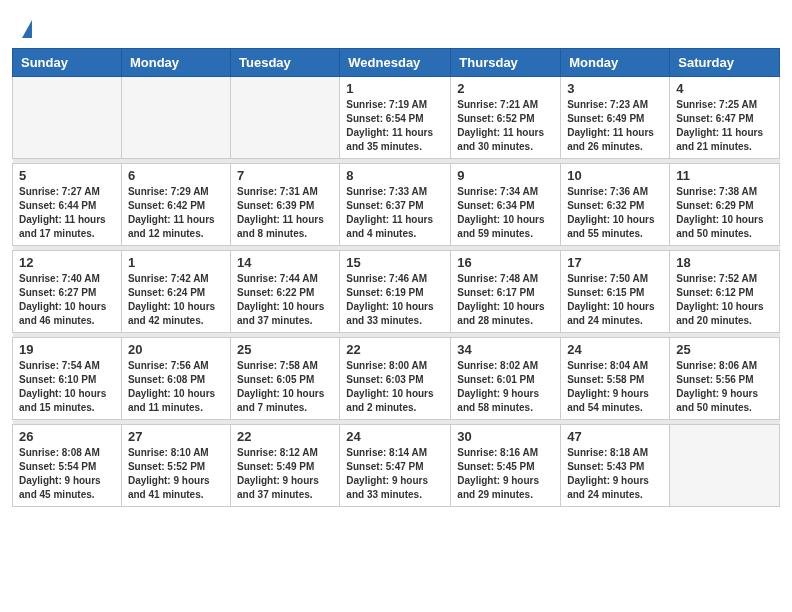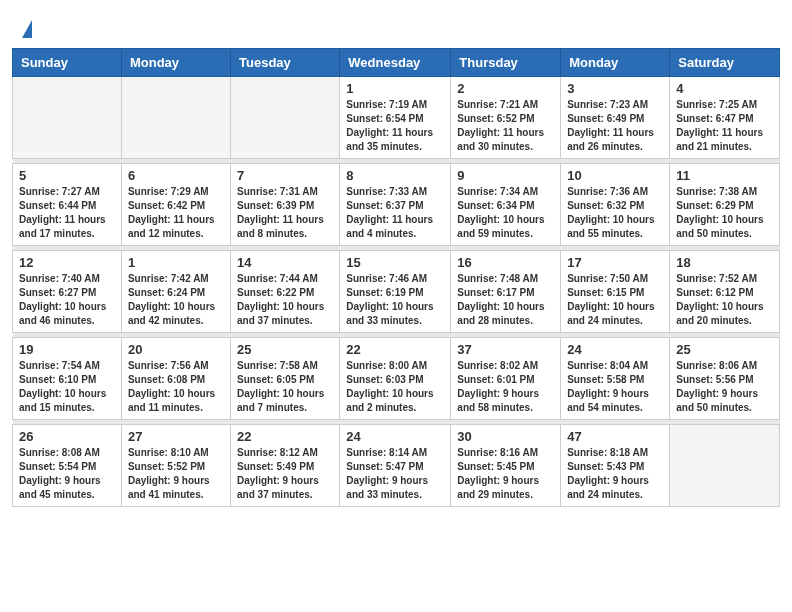--- a/index.html
+++ b/index.html
@@ -242,21 +242,21 @@
             </td>
             <td>
               <div class="day-number">25</div>
               <div class="day-info">Sunrise: 7:58 AM<br>Sunset: 6:05 PM<br>Daylight: 10 hours and 7 minutes.</div>
             </td>
             <td>
               <div class="day-number">22</div>
               <div class="day-info">Sunrise: 8:00 AM<br>Sunset: 6:03 PM<br>Daylight: 10 hours and 2 minutes.</div>
             </td>
             <td>
-              <div class="day-number">37</div>
+              <div class="day-number">34</div>
               <div class="day-info">Sunrise: 8:02 AM<br>Sunset: 6:01 PM<br>Daylight: 9 hours and 58 minutes.</div>
             </td>
             <td>
               <div class="day-number">24</div>
               <div class="day-info">Sunrise: 8:04 AM<br>Sunset: 5:58 PM<br>Daylight: 9 hours and 54 minutes.</div>
             </td>
             <td>
               <div class="day-number">25</div>
               <div class="day-info">Sunrise: 8:06 AM<br>Sunset: 5:56 PM<br>Daylight: 9 hours and 50 minutes.</div>
             </td>

